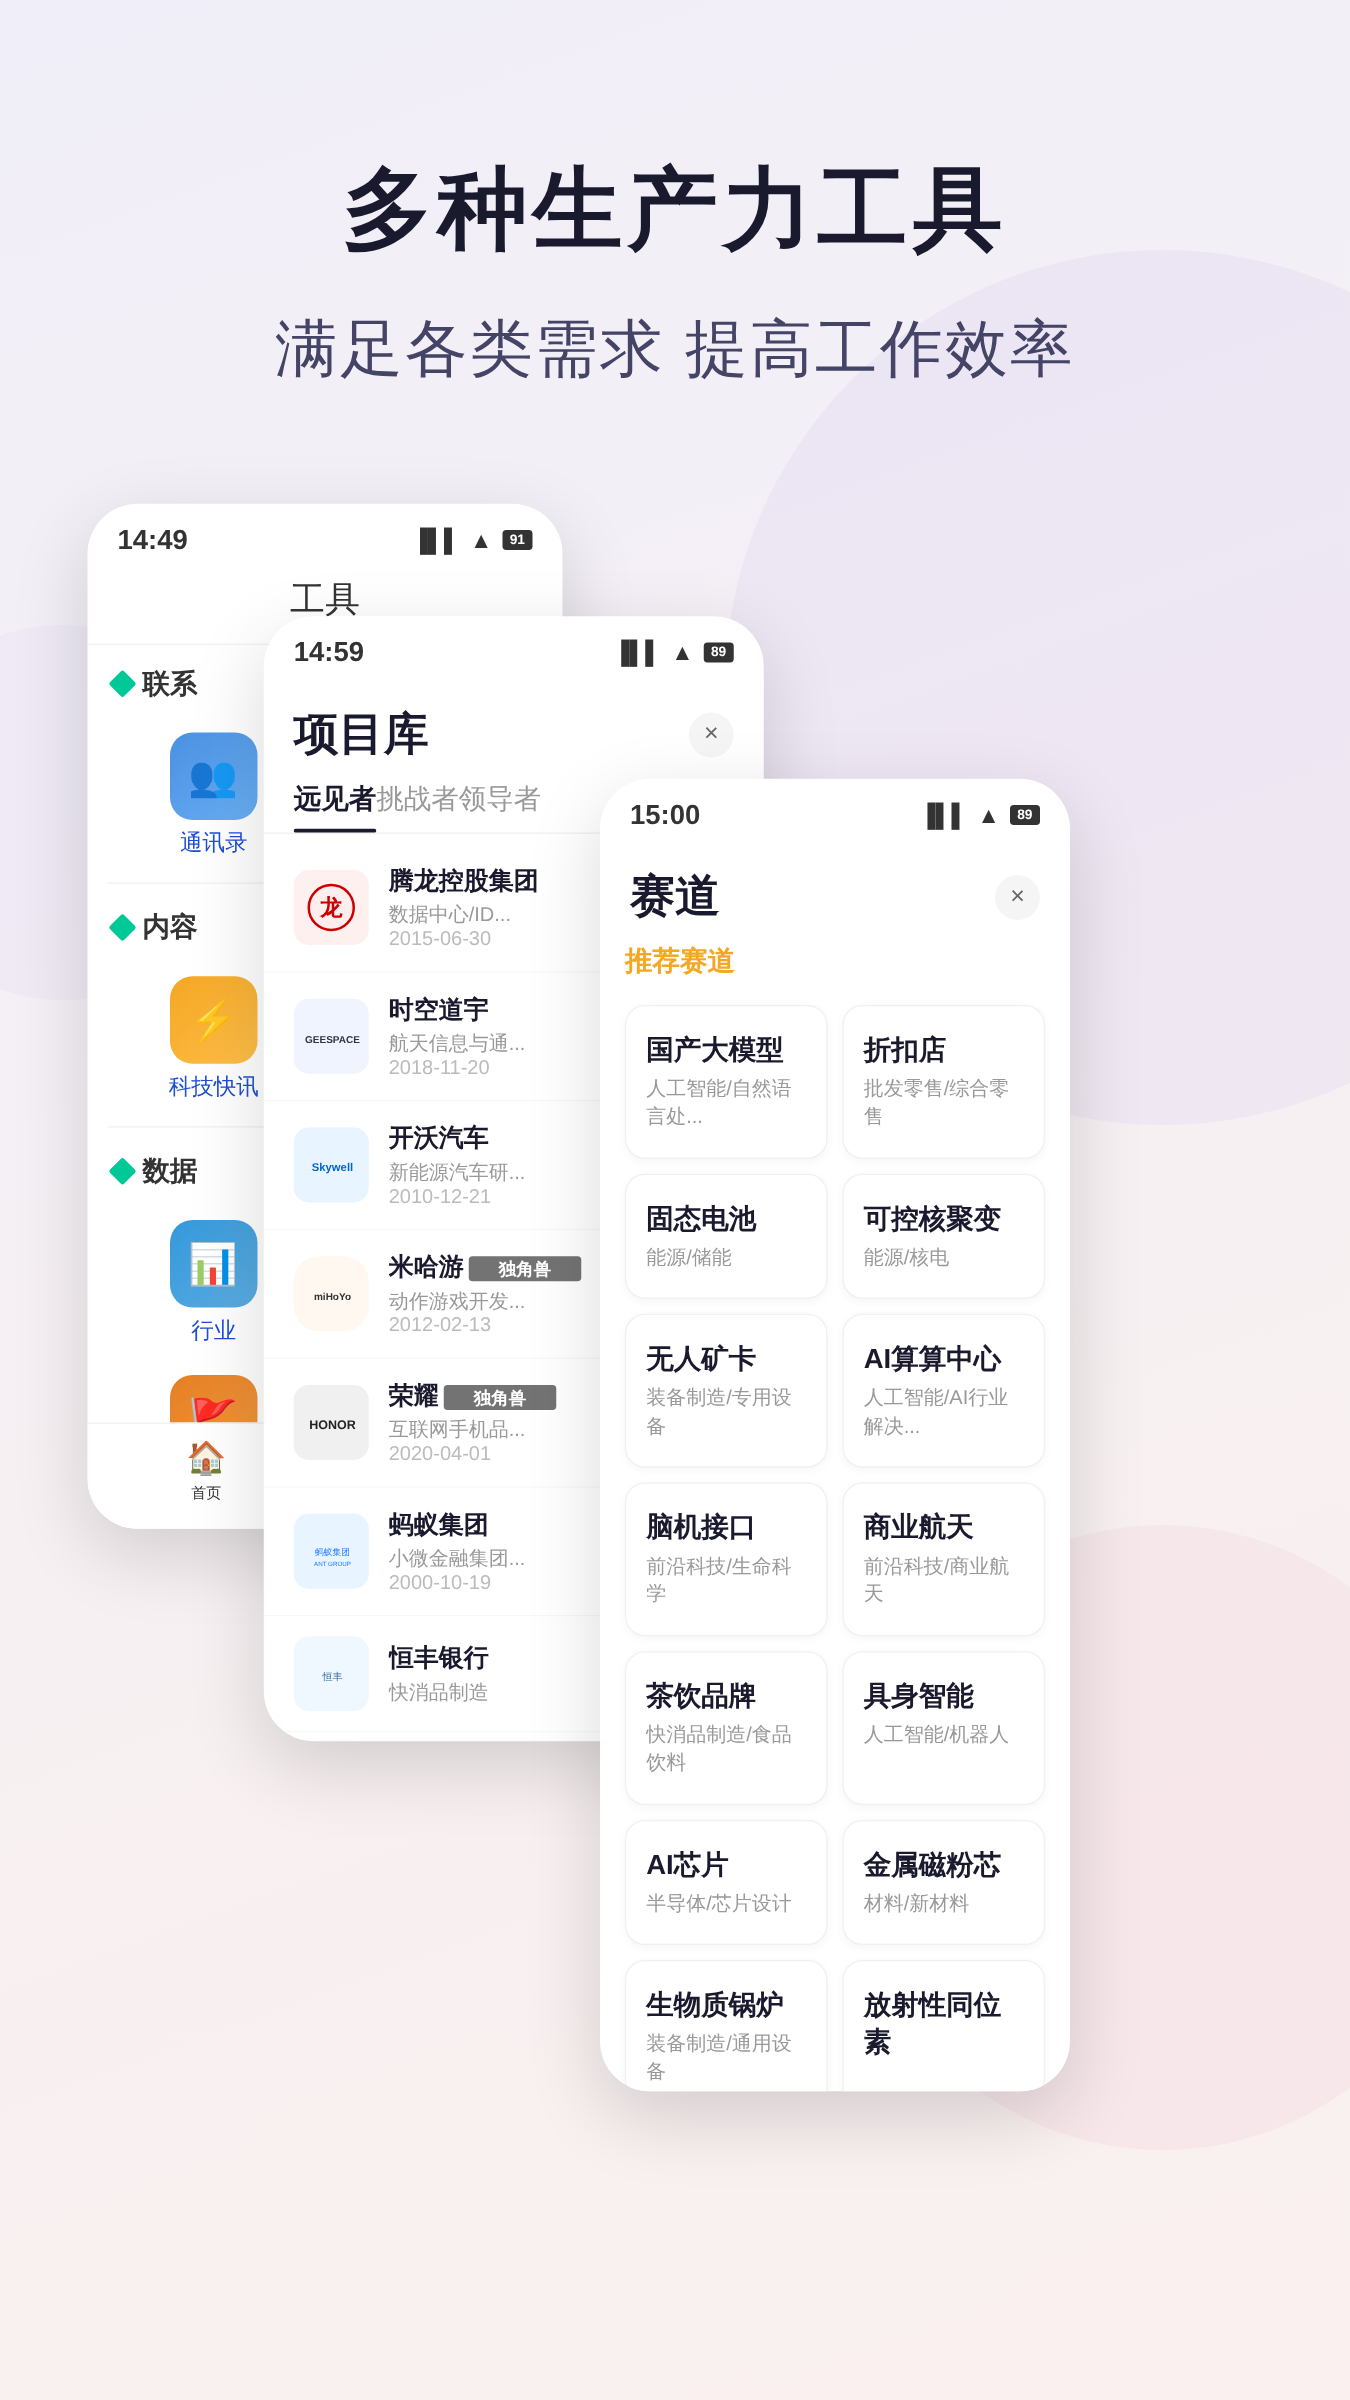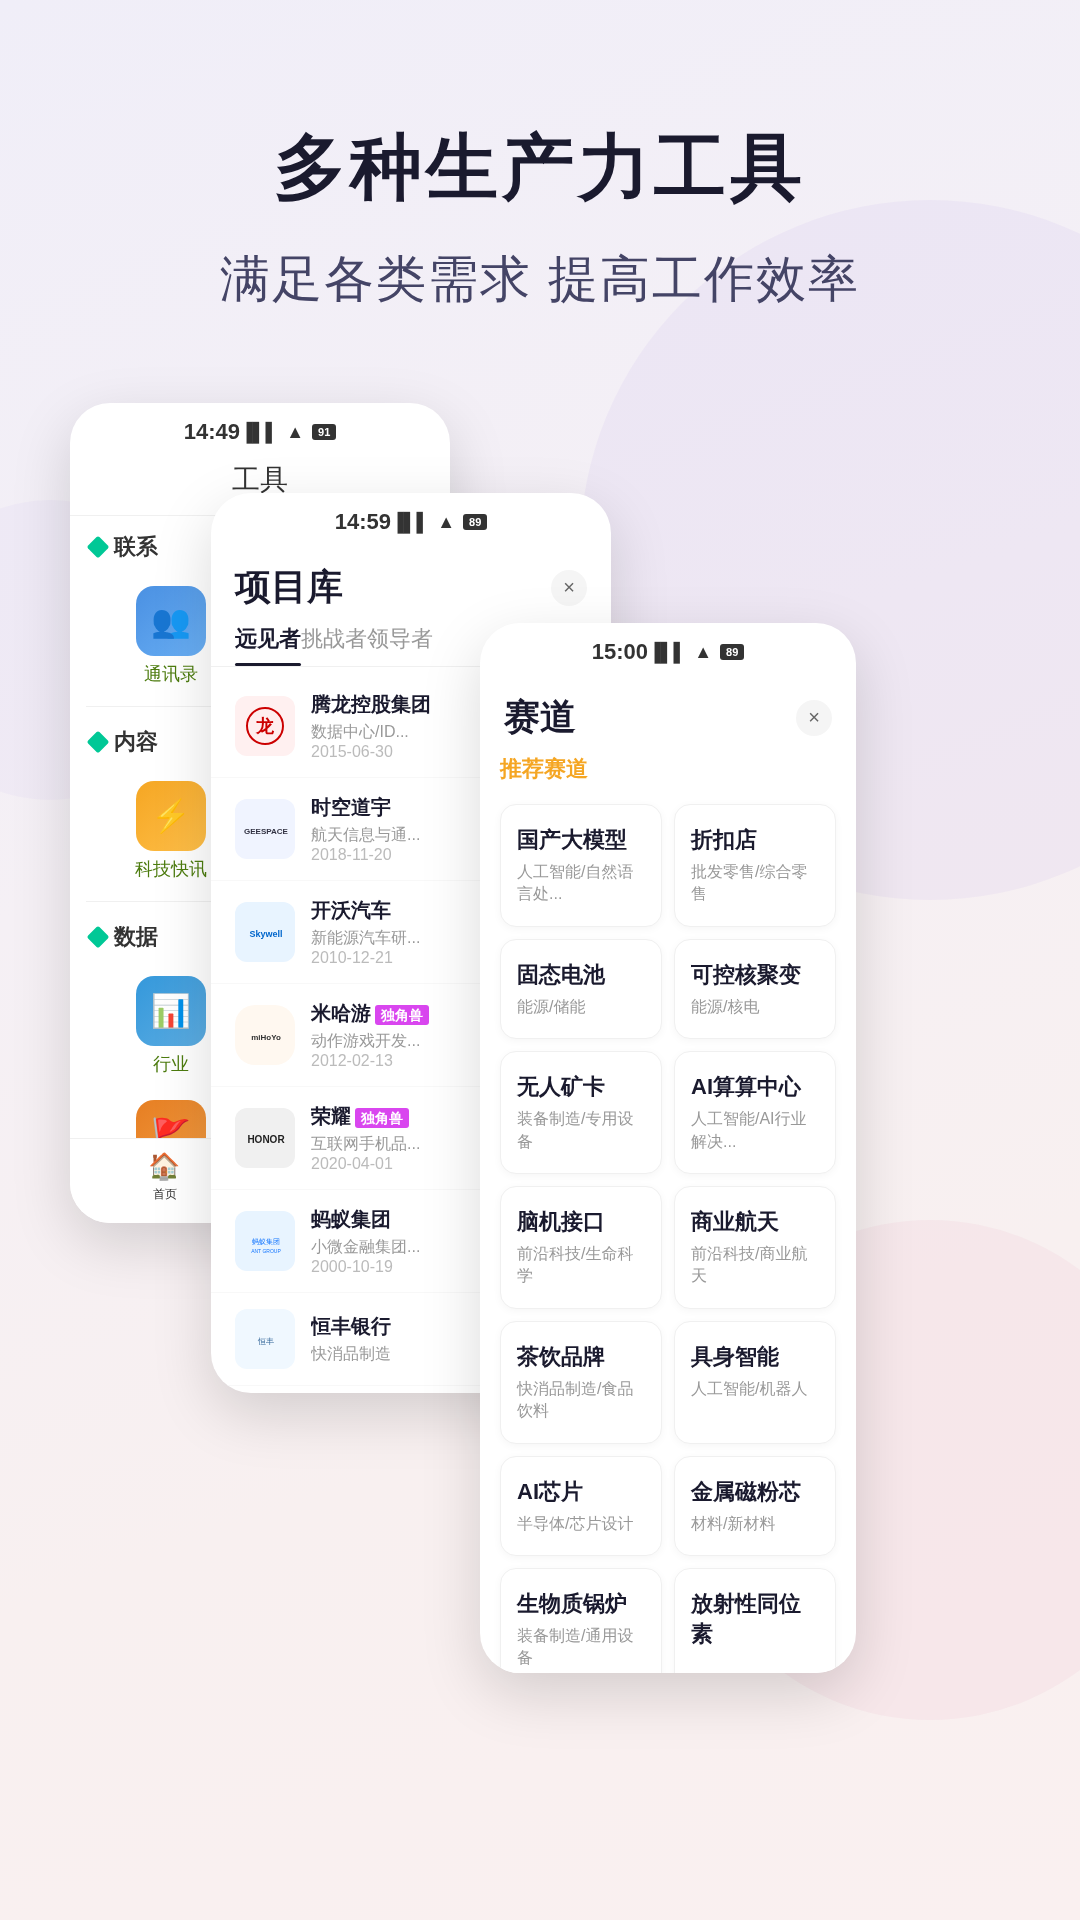--- a/index.html
+++ b/index.html
@@ -78,21 +78,21 @@
     .phone-back {
       width: 380px;
       height: 820px;
       top: 30px;
       left: 70px;
       border-radius: 40px;
     }
 
     .phone-status-bar {
       display: flex;
-      justify-content: center;
+      justify-content: space-between;
       align-items: center;
       padding: 16px 24px 8px;
       font-size: 22px;
       font-weight: 600;
       color: #333;
     }
     .status-right {
       display: flex;
       align-items: center;
       gap: 8px;
@@ -146,21 +146,21 @@
     .tool-icon {
       width: 70px; height: 70px;
       border-radius: 18px;
       display: flex;
       align-items: center;
       justify-content: center;
       font-size: 32px;
     }
     .tool-label {
       font-size: 18px;
-      color: #4d7c0f;
+      color: #1d4ed8;
       text-align: center;
     }
     .icon-blue { background: linear-gradient(135deg, #4a90e2, #6ab0f5); }
     .icon-red { background: linear-gradient(135deg, #e84040, #ff6060); }
     .icon-yellow { background: linear-gradient(135deg, #f5a623, #ffc04a); }
     .icon-teal { background: linear-gradient(135deg, #00b894, #00d4aa); }
     .icon-blue2 { background: linear-gradient(135deg, #3498db, #5dade2); }
     .icon-pink { background: linear-gradient(135deg, #e91e8c, #ff5cb8); }
     .icon-orange { background: linear-gradient(135deg, #e67e22, #f39c42); }
     .icon-green { background: linear-gradient(135deg, #27ae60, #52be80); }
@@ -298,22 +298,22 @@
       padding: 2px 8px;
       border-radius: 4px;
     }
     .track-tag {
       font-size: 16px;
       color: #666;
     }
     .independent-badge {
       font-size: 14px;
       color: white;
-      background: #d946ef;
-      padding: 2px 6px;
+      background: #737373;
+      padding: 2px 24px;
       border-radius: 3px;
       margin-left: 4px;
     }
 
     
     .phone-front {
       width: 376px;
       height: 1050px;
       top: 250px;
       left: 480px;

